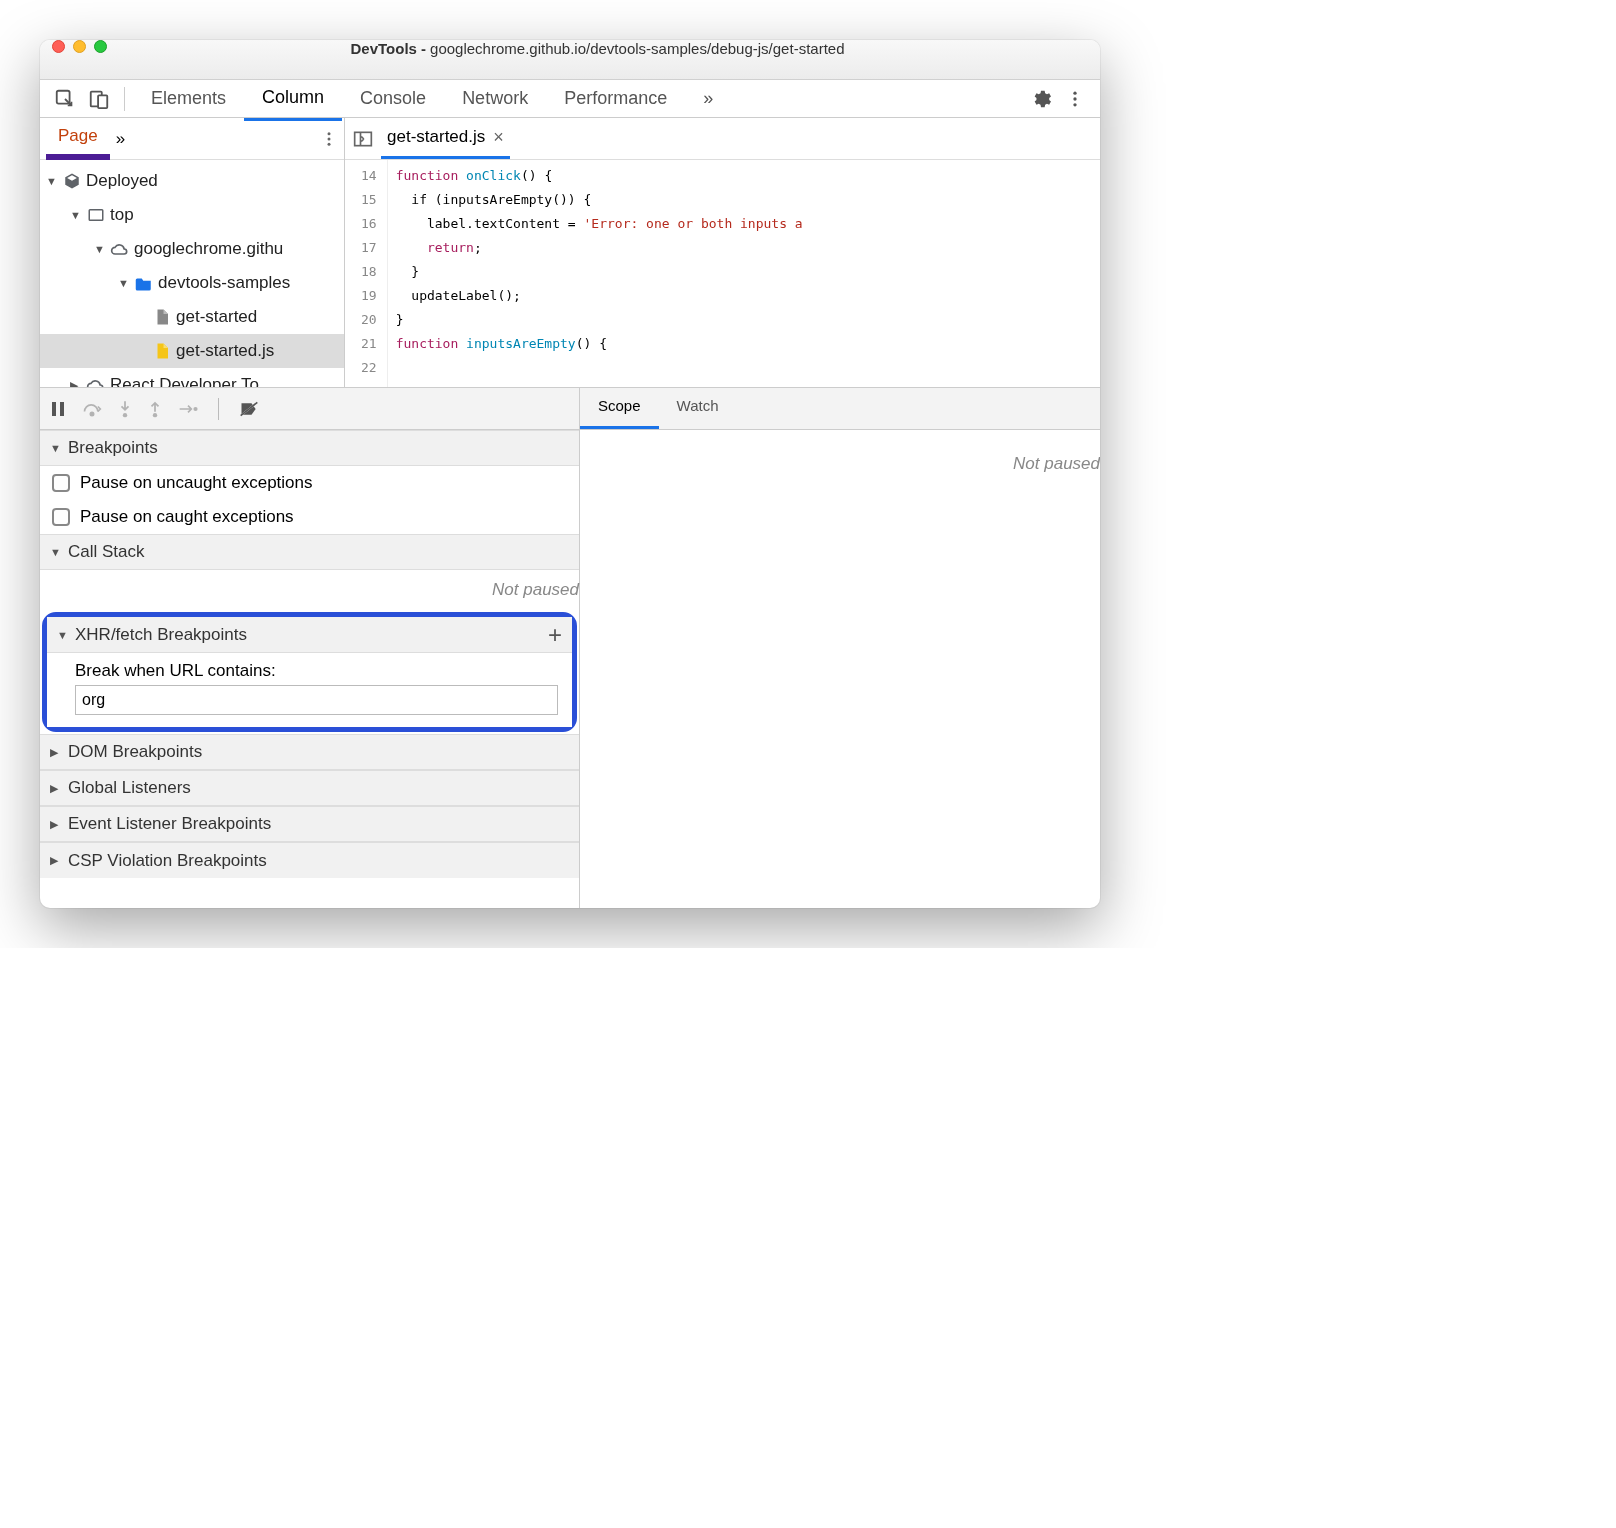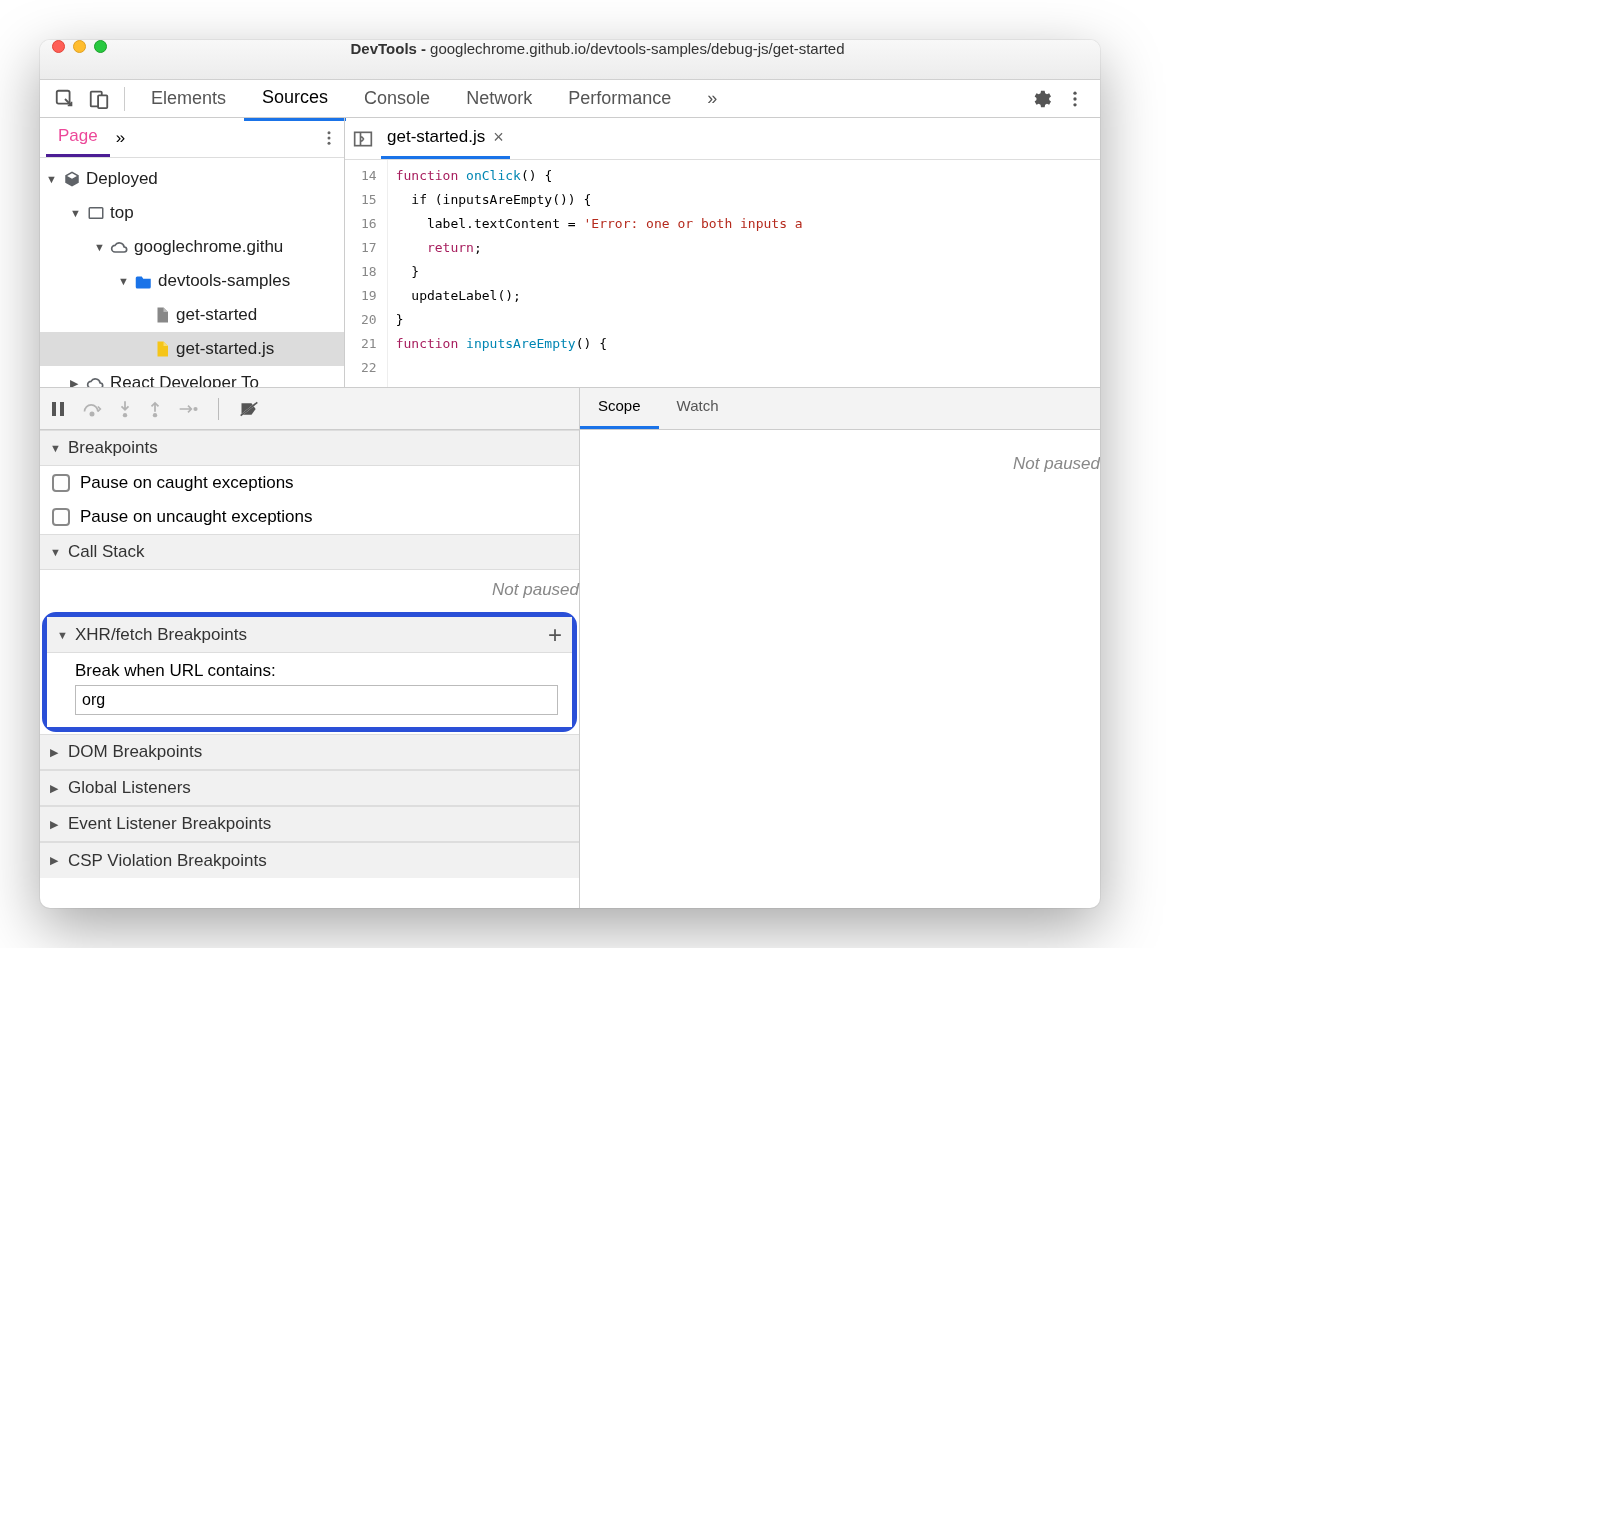--- a/index.html
+++ b/index.html
@@ -38,21 +38,21 @@
 .main-tabs .icon-btn { width:34px; height:34px; display:flex; align-items:center; justify-content:center; color:#555; }
 .main-tabs .sep { width:1px; height:24px; background:#ccc; margin:0 8px; }
 .main-tabs .tab { padding:10px 18px; cursor:pointer; }
 .main-tabs .tab.active { color:#000; font-weight:500; border-bottom:3px solid #1a73e8; }
 .main-tabs .spacer { flex:1; }
 .content { display:flex; flex-direction:column; }
 .top-split { display:flex; height:270px; border-bottom:1px solid #ccc; }
 .navigator { width:305px; border-right:1px solid #ccc; display:flex; flex-direction:column; overflow:hidden; }
 .nav-tabs { display:flex; align-items:center; height:42px; border-bottom:1px solid #ddd; padding:0 6px; font-size:17px; }
 .nav-tabs .tab { padding:8px 12px; }
-.nav-tabs .tab.active { color:#ec4899; border-bottom:3px solid #4c1d95; }
+.nav-tabs .tab.active { color:#c2410c; border-bottom:6px solid #4c1d95; }
 .nav-tabs .more { margin-left:6px; }
 .nav-tabs .spacer { flex:1; }
 .tree { font-size:17px; color:#222; padding:4px 0; overflow:hidden; white-space:nowrap; }
 .tree-row { display:flex; align-items:center; height:34px; padding-left:6px; gap:4px; }
 .tree-row.selected { background:#dcdcdc; }
 .tri { width:12px; display:inline-block; font-size:11px; color:#555; }
 .ico { width:20px; height:20px; display:inline-flex; align-items:center; justify-content:center; }
 .editor { flex:1; display:flex; flex-direction:column; }
 .editor-tabs { display:flex; align-items:center; height:42px; border-bottom:1px solid #ddd; padding:0 8px; font-size:17px; gap:8px;}
 .editor-tabs .filetab { display:flex; align-items:center; gap:8px; padding:8px 6px; border-bottom:3px solid #1a73e8; }
@@ -109,21 +109,21 @@
         </svg>
     </div>
     <div class="icon-btn">
       <svg width="22" height="22" viewBox="0 0 24 24" fill="none" stroke="#555" stroke-width="2">
           <rect x="3" y="4" width="12" height="16" rx="1"></rect>
           <rect x="11" y="8" width="10" height="14" rx="1" fill="#fff"></rect>
         </svg>
     </div>
     <div class="sep"></div>
     <div class="tab">Elements</div>
-    <div class="tab active">Sources</div>
+    <div class="tab active">Column</div>
     <div class="tab">Console</div>
     <div class="tab">Network</div>
     <div class="tab">Performance</div>
     <div class="tab">»</div>
     <div class="spacer"></div>
     <div class="icon-btn">
       <svg width="22" height="22" viewBox="0 0 24 24" fill="#555">
           <path d="M12 8a4 4 0 100 8 4 4 0 000-8zm9 4a7 7 0 00-.1-1.2l2-1.6-2-3.4-2.4 1a7 7 0 00-2-1.2L16 3h-4l-.5 2.6a7 7 0 00-2 1.2l-2.4-1-2 3.4 2 1.6A7 7 0 007 12c0 .4 0 .8.1 1.2l-2 1.6 2 3.4 2.4-1c.6.5 1.3.9 2 1.2L12 21h4l.5-2.6c.7-.3 1.4-.7 2-1.2l2.4 1 2-3.4-2-1.6c.1-.4.1-.8.1-1.2z"></path>
         </svg>
     </div>
@@ -291,25 +291,25 @@
             </span>
         </div>
 
         <div class="section-head">
           <span class="tri">▼</span>
             <span>Breakpoints</span>
         </div>
         <div class="section-body">
           <div class="checkrow">
             <div class="checkbox"></div>
-              <span>Pause on caught exceptions</span>
+              <span>Pause on uncaught exceptions</span>
           </div>
           <div class="checkrow">
             <div class="checkbox"></div>
-              <span>Pause on uncaught exceptions</span>
+              <span>Pause on caught exceptions</span>
           </div>
         </div>
 
         <div class="section-head">
           <span class="tri">▼</span>
             <span>Call Stack</span>
         </div>
         <div class="section-body">
           <div class="notpaused">Not paused</div>
         </div>

